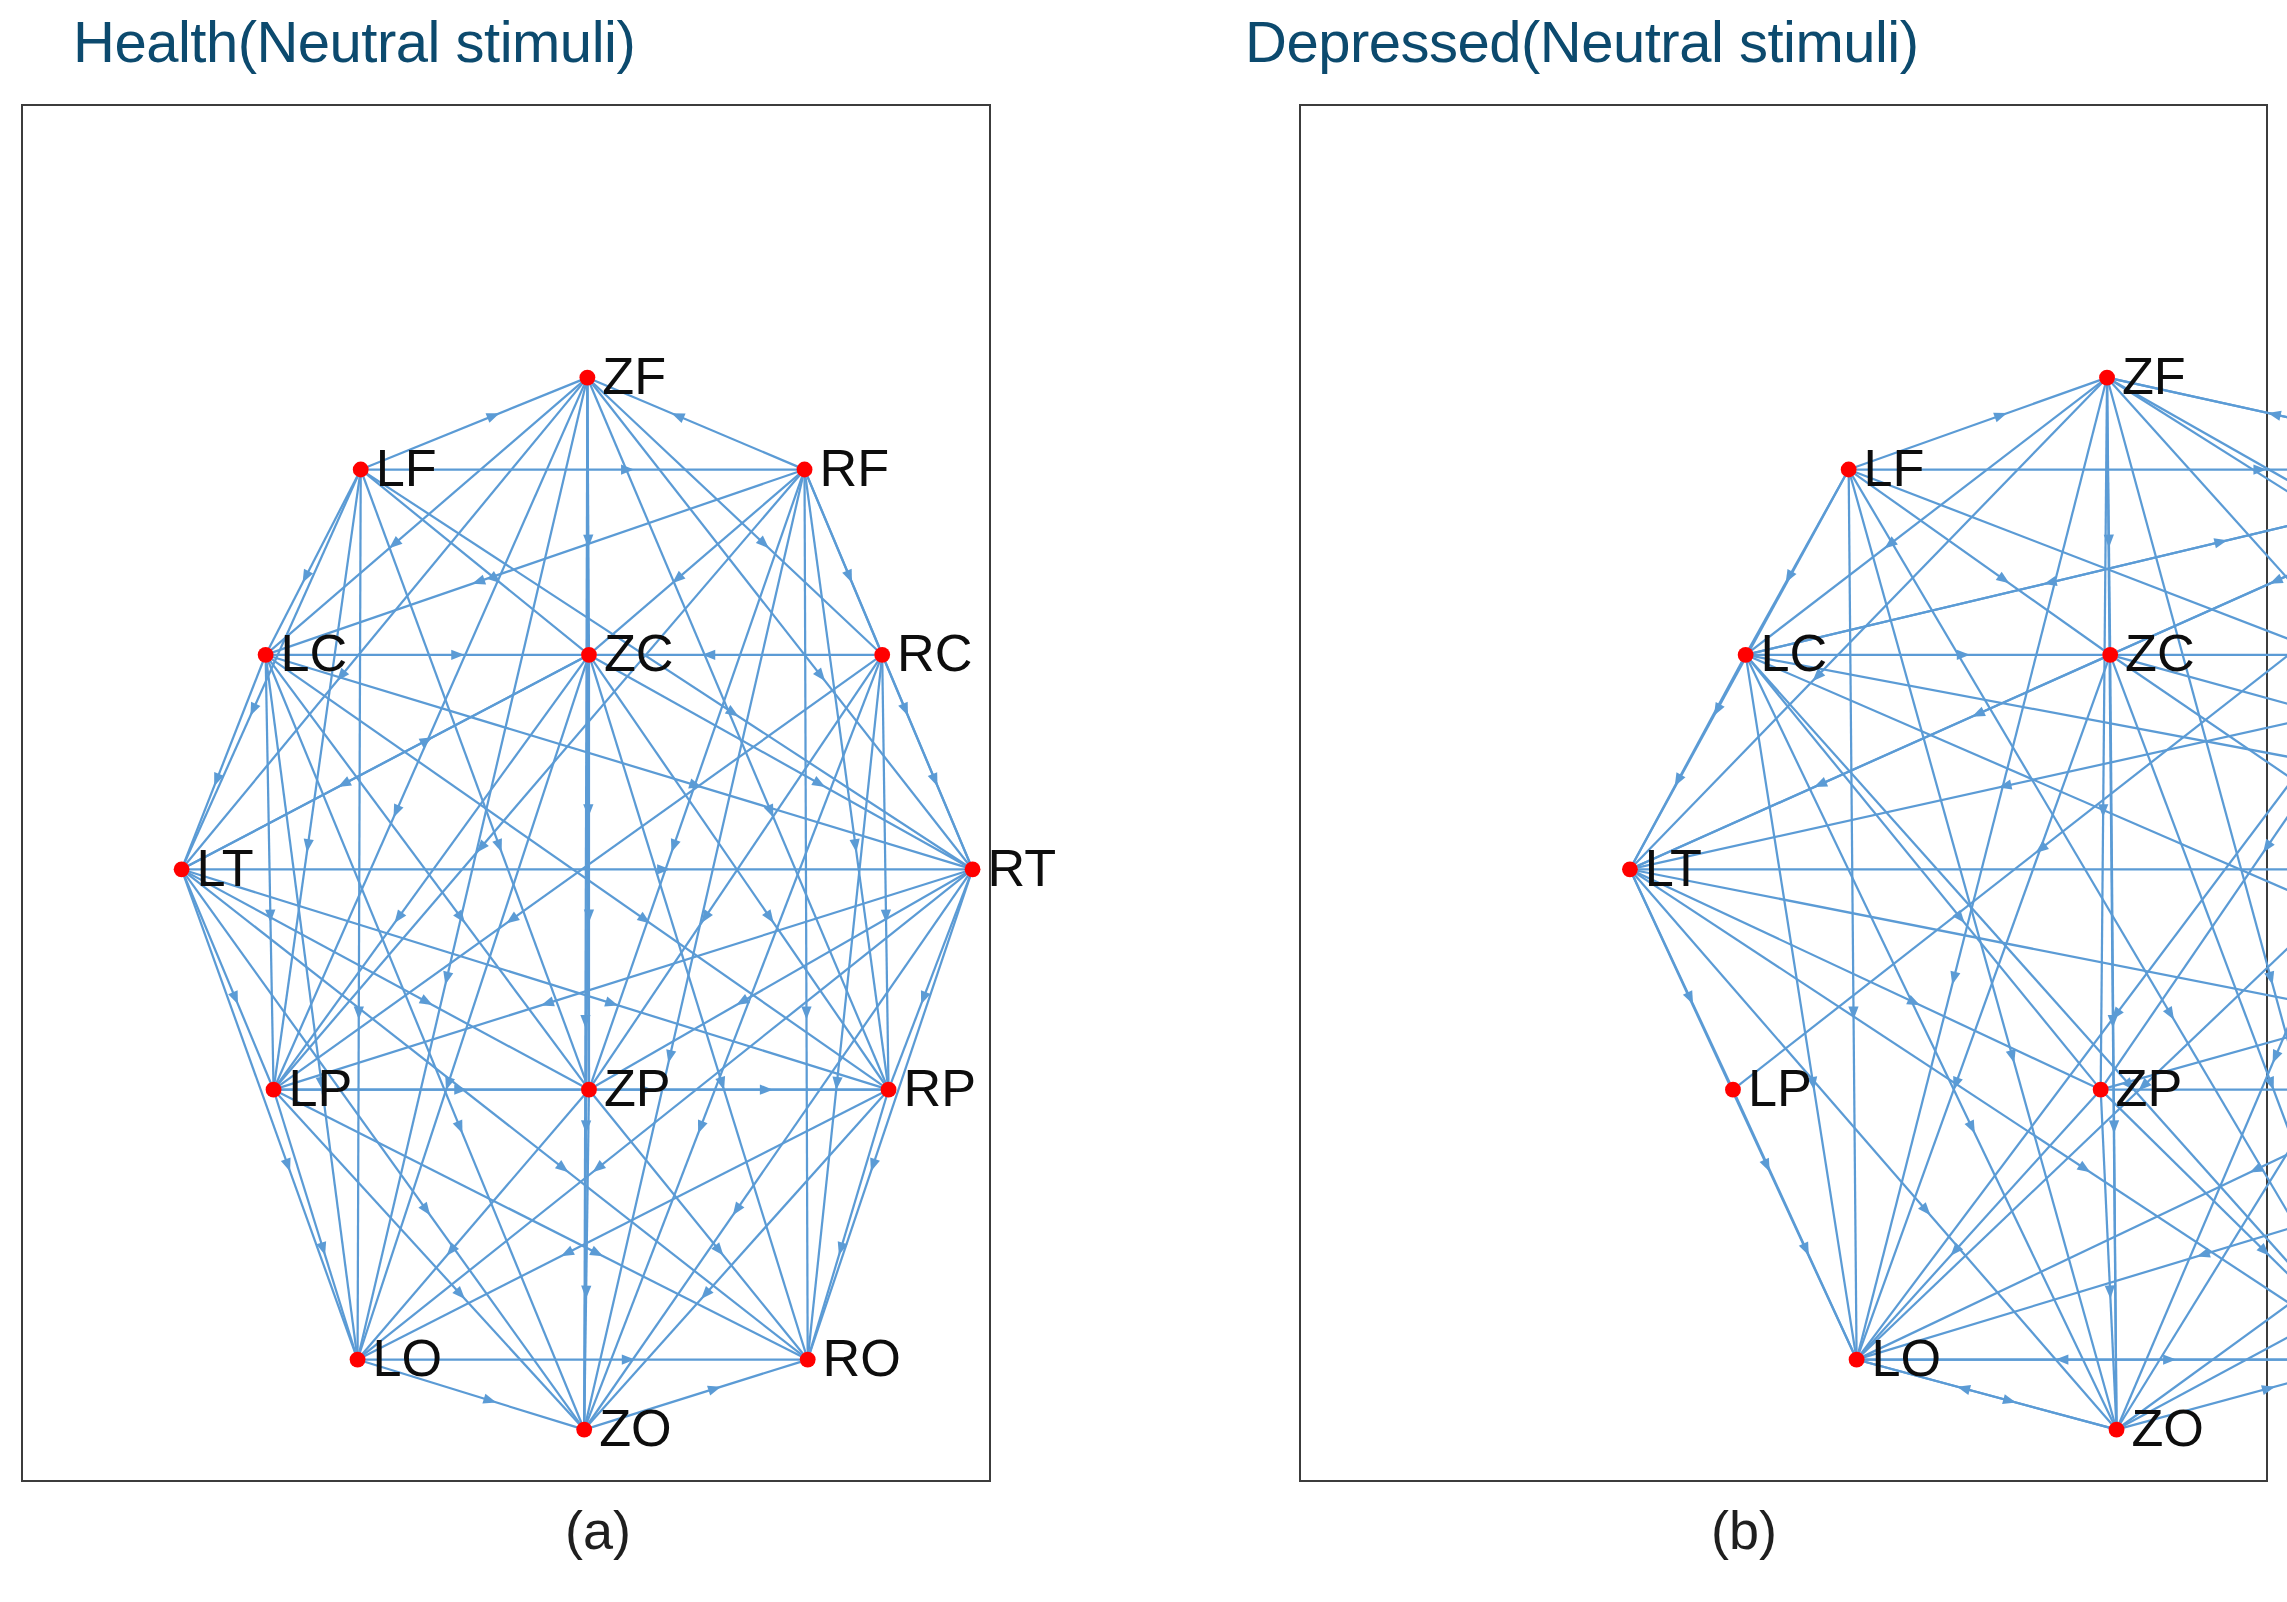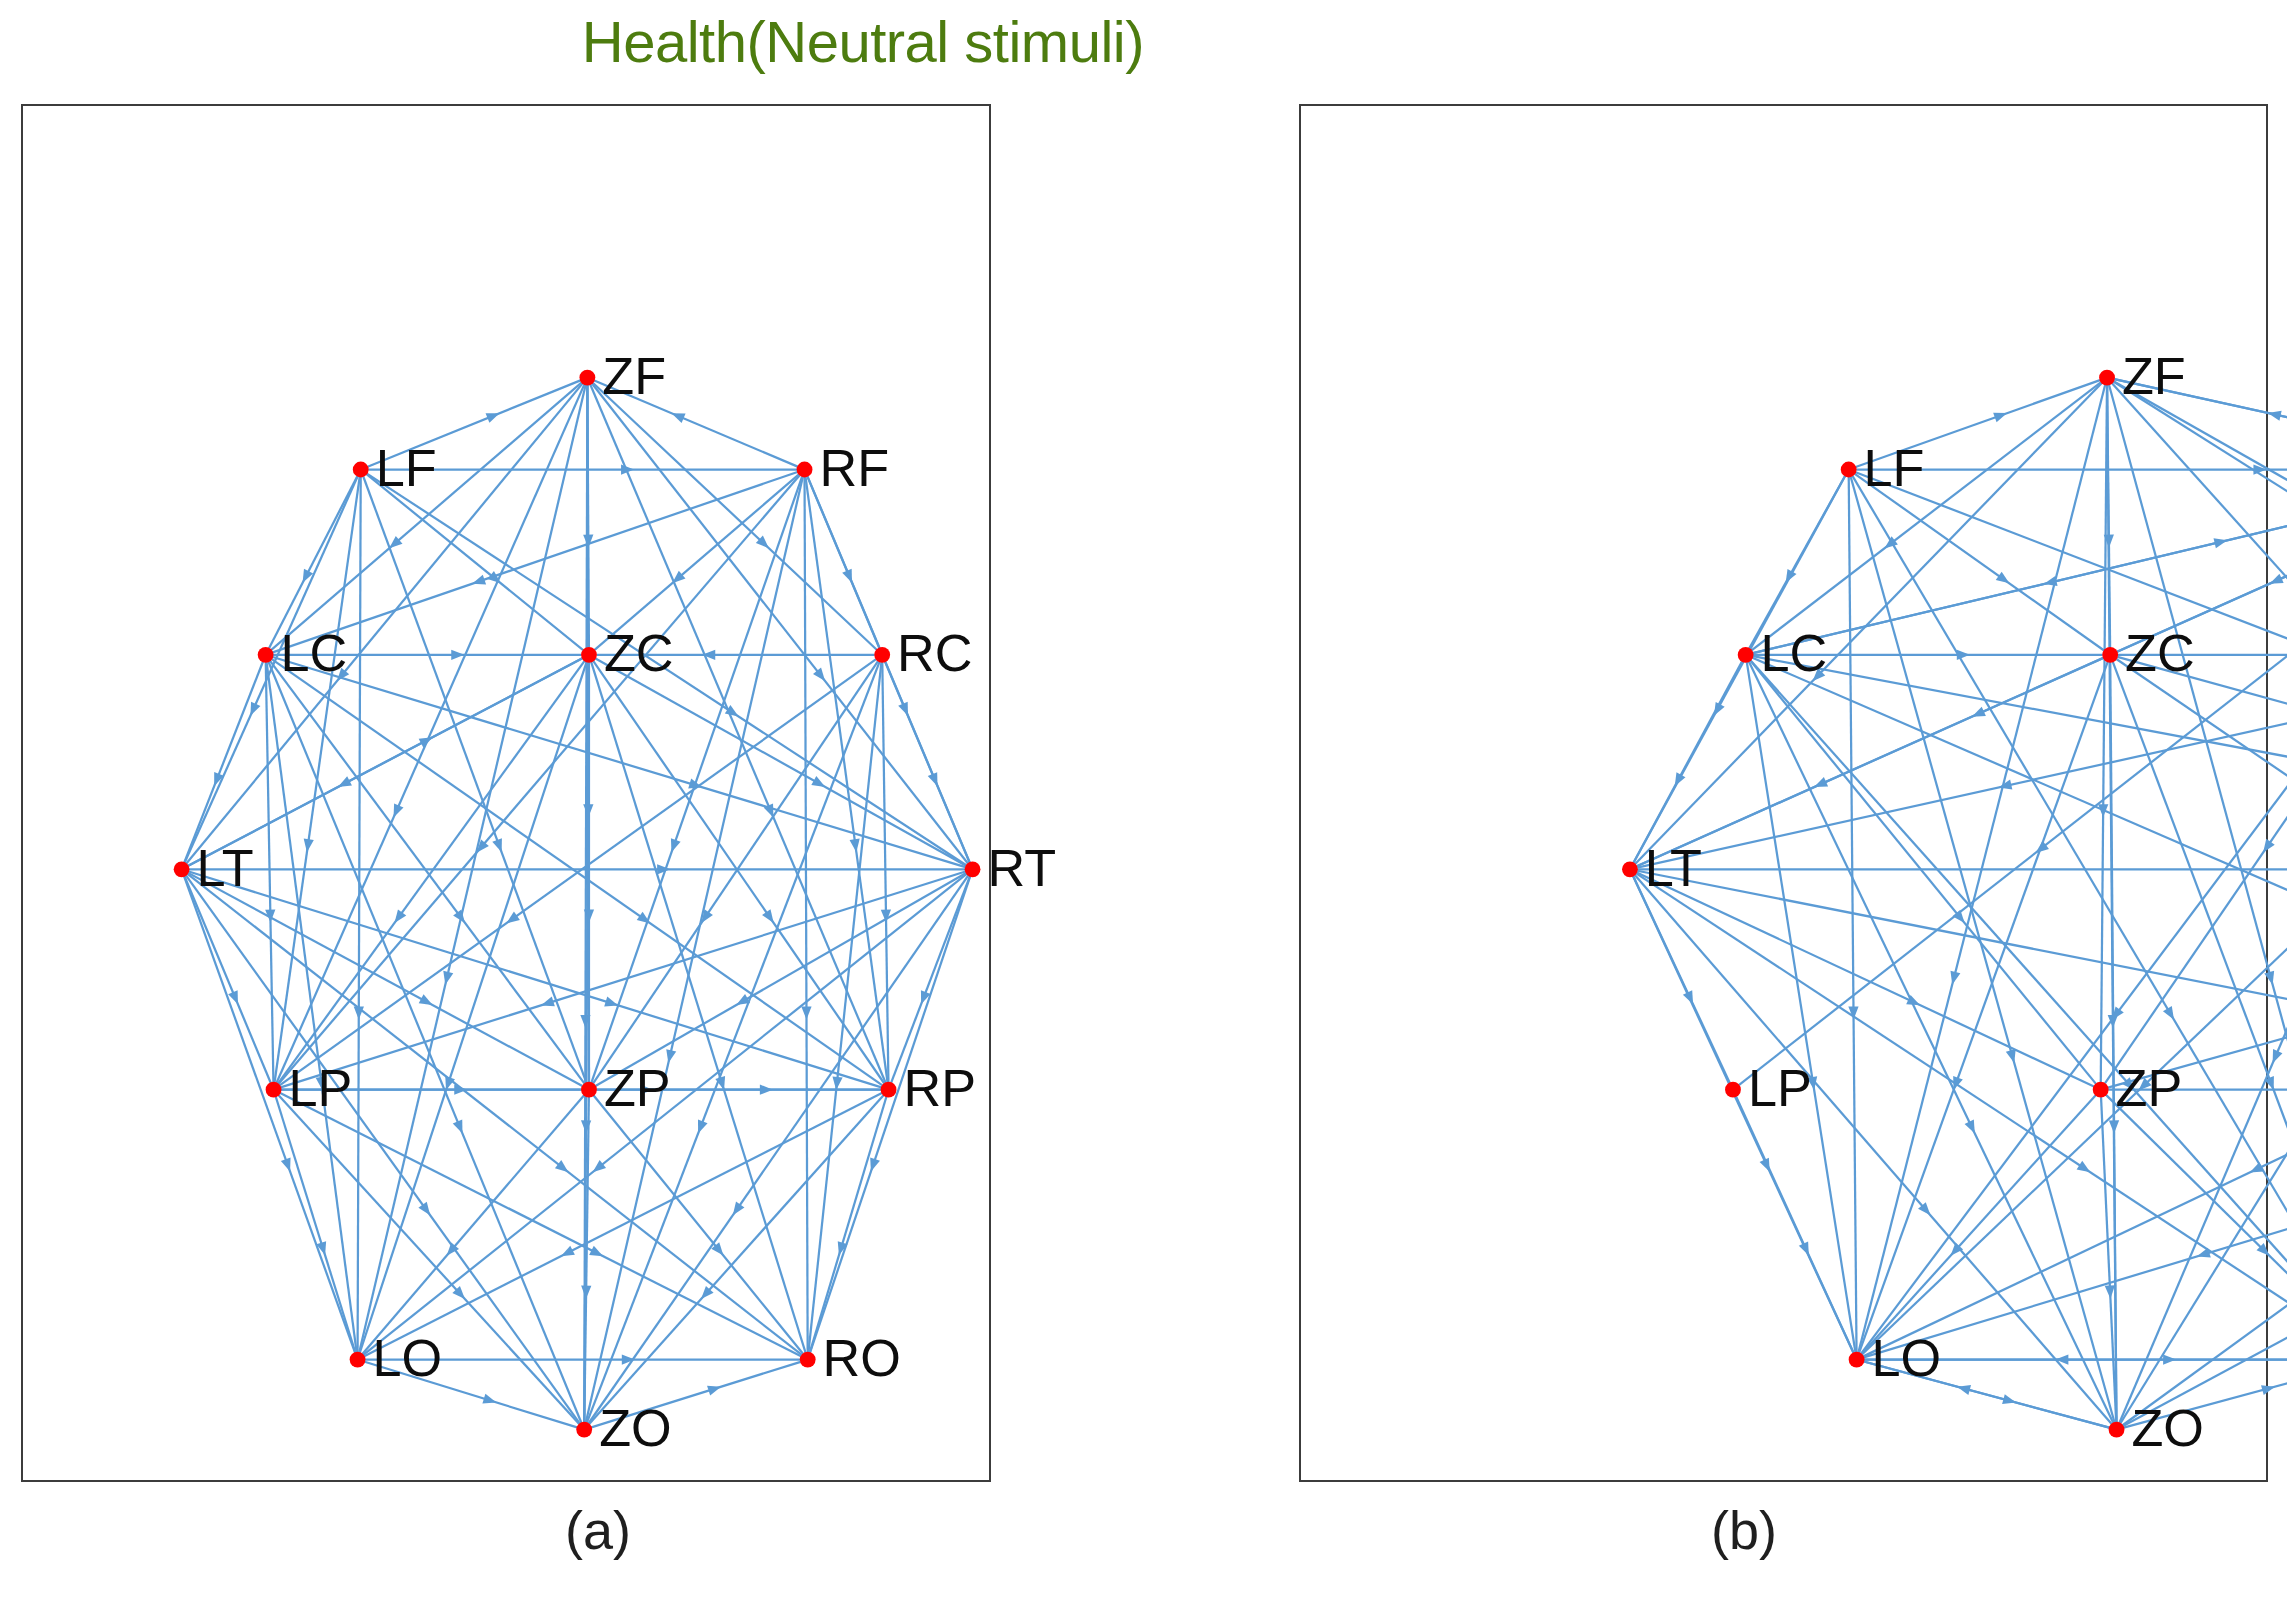--- a/index.html
+++ b/index.html
@@ -8,25 +8,25 @@
     font-family:"Liberation Sans", sans-serif;
     color:#1a1a1a;
     overflow:hidden;
   }
   .figure{position:relative;width:2288px;height:1603px;}
   .panel{position:absolute;top:0;height:1603px;width:1144px;}
   .panel-a{left:0;}
   .panel-b{left:1144px;}
   .panel-title{
     position:absolute;top:7.5px;left:0;width:1144px;
-    text-align:right;
+    text-align:left;
     font-size:58px;
     font-weight:400;
     letter-spacing:-0.5px;
-    color:#4d7c0f;
+    color:#0c4a6e;
     white-space:nowrap;
   }
   .panel-a .panel-title{padding-left:73px;box-sizing:border-box;}
   .panel-b .panel-title{padding-left:101px;box-sizing:border-box;}
   .plot-box{
     position:absolute;
     border:2.8px solid #3c3c3c;
     background:#ffffff;
     box-sizing:border-box;
   }
@@ -250,20 +250,21 @@
           <circle cx="626.6" cy="1533.195" r="8.5" fill="#ff0000"></circle>
           <text x="642.6" y="1536.195" class="node-label">ZO</text>
           <circle cx="866.3" cy="1458.075" r="8.5" fill="#ff0000"></circle>
           <text x="882.3" y="1461.075" class="node-label">RO</text>
         </g>
       </svg>
     <div class="panel-caption">(a)</div>
   </div>
 
   <div class="panel panel-b">
+    <div class="panel-title">Depressed(Neutral stimuli)</div>
     <div class="plot-box"></div>
     <svg class="graph-svg" id="svg-b" viewBox="0 0 1227 1719">
         <g>
           <line x1="763.3371115609684" y1="500.7432190026933" x2="1025.3628884390316" y2="407.5117809973067" stroke="#5B9BD5" stroke-width="2.4"></line>
           <polygon points="925.7930932253676,442.9397274393536 914.446872429321,452.8146083828061 910.7594235580243,442.4510799864745" fill="#5B9BD5"></polygon>
           <line x1="1473.8863294869998" y1="501.7084473167797" x2="1040.7136705130004" y2="406.5465526832203" stroke="#5B9BD5" stroke-width="2.4"></line>
           <polygon points="1205.31928092312,442.70807264397286 1220.1733342905845,440.3401413619207 1217.8130743511565,451.083938317296" fill="#5B9BD5"></polygon>
           <line x1="1040.7136705130004" y1="406.5465526832203" x2="1473.8863294869998" y2="501.7084473167797" stroke="#5B9BD5" stroke-width="2.4"></line>
           <polygon points="1309.28071907688,465.54692735602714 1294.4266657094154,467.9148586380793 1296.7869256488434,457.171061682704" fill="#5B9BD5"></polygon>
           <line x1="1032.9914687138228" y1="412.8294770750588" x2="1036.2085312861773" y2="694.1805229249411" stroke="#5B9BD5" stroke-width="2.4"></line>

